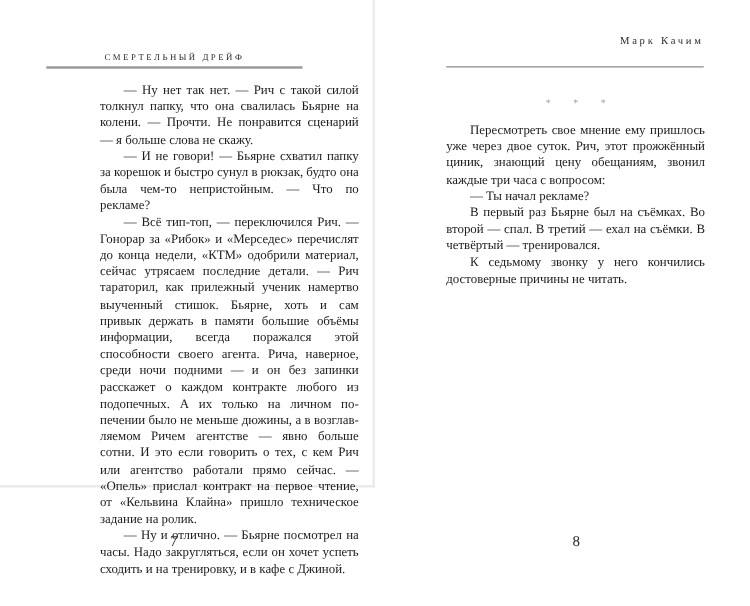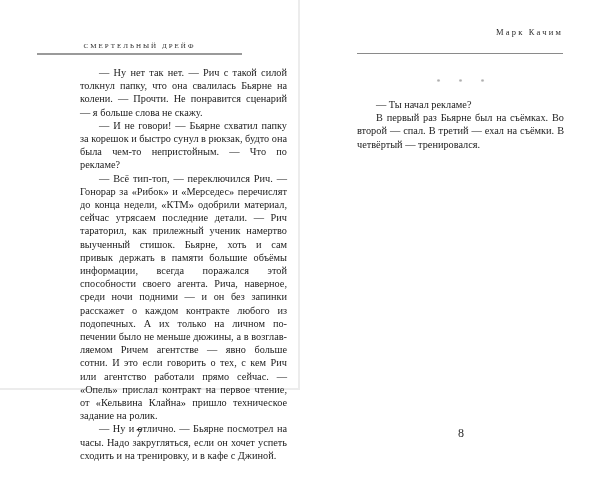--- a/index.html
+++ b/index.html
@@ -144,19 +144,21 @@
       <p>— Ну и отлично. — Бьярне посмотрел на часы. Надо закругляться, если он хочет успеть сходить и на тренировку, и в кафе с Джиной.</p>
     </div>
     <div class="page-number">7</div>
   </div>
 
   <div class="page page-right">
     <div class="running-head">Марк Качим</div>
     <div class="rule"></div>
     <div class="text">
       <div class="separator">* * *</div>
+      <p>Пересмотреть свое мнение ему пришлось уже через двое суток. Рич, этот прожжённый ци­ник, знающий цену обещаниям, звонил каждые три часа с вопросом:</p>
       <p>— Ты начал рекламе?</p>
       <p>В первый раз Бьярне был на съёмках. Во вто­рой — спал. В третий — ехал на съёмки. В чет­вёртый — тренировался.</p>
+      <p>К седьмому звонку у него кончились досто­верные причины не читать.</p>
     </div>
     <div class="page-number">8</div>
   </div>
 
 </div>
 
 </body></html>

